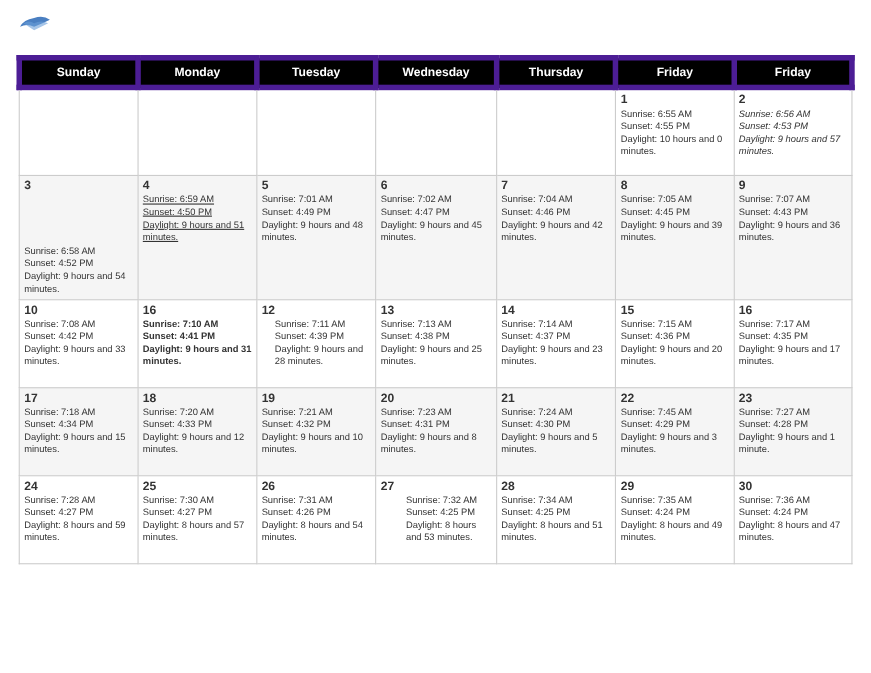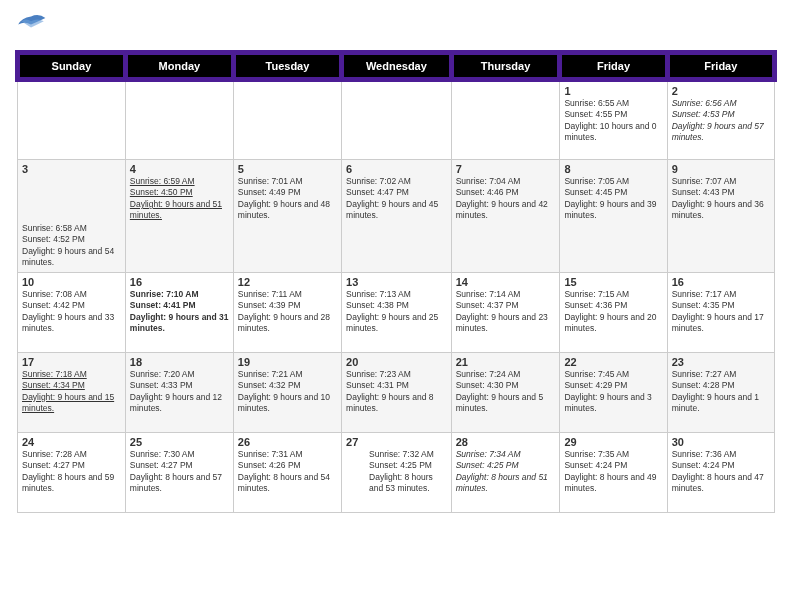--- a/index.html
+++ b/index.html
@@ -167,21 +167,21 @@
 Daylight: 9 hours and 33 minutes.</div>
           </td>
           <td>
             <span class="day-num">16</span>
             <div class="day-info" style="white-space: pre-line; font-weight: bold;">Sunrise: 7:10 AM
 Sunset: 4:41 PM
 Daylight: 9 hours and 31 minutes.</div>
           </td>
           <td>
             <span class="day-num">12</span>
-            <div class="day-info" style="white-space: pre-line;">Sunrise: 7:11 AM
+            <div class="day-info" style="white-space: pre-line; margin-left: 12px;">Sunrise: 7:11 AM
 Sunset: 4:39 PM
 Daylight: 9 hours and 28 minutes.</div>
           </td>
           <td>
             <span class="day-num">13</span>
             <div class="day-info" style="white-space: pre-line;">Sunrise: 7:13 AM
 Sunset: 4:38 PM
 Daylight: 9 hours and 25 minutes.</div>
           </td>
           <td>
@@ -199,21 +199,21 @@
           <td>
             <span class="day-num">16</span>
             <div class="day-info" style="white-space: pre-line;">Sunrise: 7:17 AM
 Sunset: 4:35 PM
 Daylight: 9 hours and 17 minutes.</div>
           </td>
         </tr>
         <tr>
           <td>
             <span class="day-num">17</span>
-            <div class="day-info" style="white-space: pre-line; text-decoration: underline;">Sunrise: 7:18 AM
+            <div class="day-info" style="white-space: pre-line;">Sunrise: 7:18 AM
 Sunset: 4:34 PM
 Daylight: 9 hours and 15 minutes.</div>
           </td>
           <td>
             <span class="day-num">18</span>
             <div class="day-info" style="white-space: pre-line;">Sunrise: 7:20 AM
 Sunset: 4:33 PM
 Daylight: 9 hours and 12 minutes.</div>
           </td>
           <td>
@@ -267,21 +267,21 @@
 Daylight: 8 hours and 54 minutes.</div>
           </td>
           <td>
             <span class="day-num">27</span>
             <div class="day-info" style="white-space: pre-line; margin-left: 23px;">Sunrise: 7:32 AM
 Sunset: 4:25 PM
 Daylight: 8 hours and 53 minutes.</div>
           </td>
           <td>
             <span class="day-num">28</span>
-            <div class="day-info" style="white-space: pre-line; font-style: italic;">Sunrise: 7:34 AM
+            <div class="day-info" style="white-space: pre-line;">Sunrise: 7:34 AM
 Sunset: 4:25 PM
 Daylight: 8 hours and 51 minutes.</div>
           </td>
           <td>
             <span class="day-num">29</span>
             <div class="day-info" style="white-space: pre-line;">Sunrise: 7:35 AM
 Sunset: 4:24 PM
 Daylight: 8 hours and 49 minutes.</div>
           </td>
           <td>

